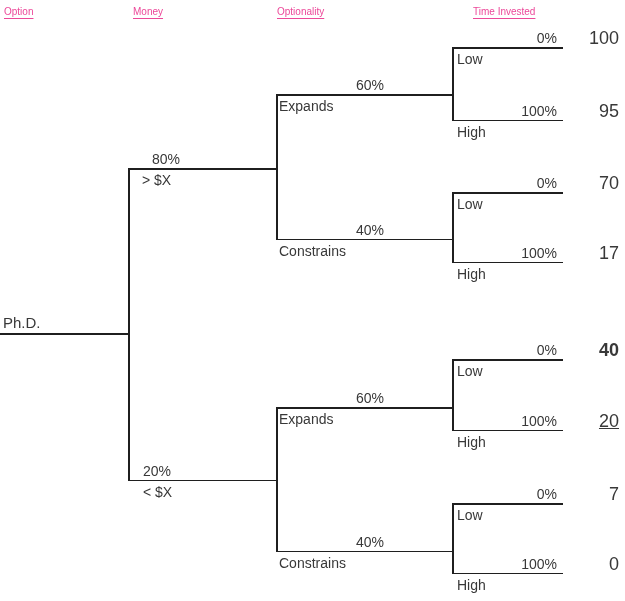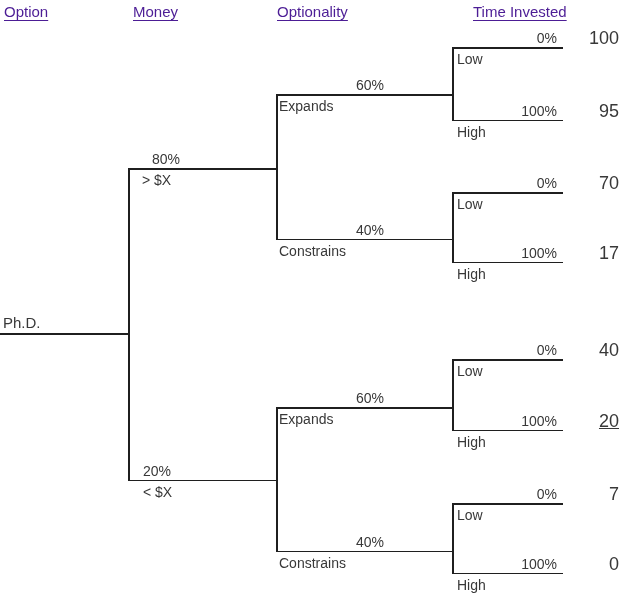--- a/index.html
+++ b/index.html
@@ -11,25 +11,25 @@
     position: relative;
     width: 625px;
     height: 601px;
     background: #ffffff;
     font-family: "Liberation Sans", sans-serif;
     color: #383838;
     overflow: hidden;
   }
   .hdr {
     position: absolute;
-    font-size: 15px;
+    font-size: 10px;
     line-height: 16px;
     text-decoration: underline;
     text-underline-offset: 3px;
-    color: #4c1d95;
+    color: #ec4899;
     white-space: nowrap;
   }
   .lbl {
     position: absolute;
     font-size: 14px;
     line-height: 15px;
     color: #383838;
     white-space: nowrap;
   }
   .pct-right {
@@ -111,21 +111,21 @@
   <span class="val" style="top:176px;">70</span>
   <div class="hline" style="left:452px; top:261.5px; width:111px;"></div>
   <span class="lbl pct-right" style="left:477px; top:246px;">100%</span>
   <span class="lbl" style="left:457px; top:267px;">High</span>
   <span class="val" style="top:246px;">17</span>
 
   <div class="vline" style="left:452px; top:359px; height:72px;"></div>
   <div class="hline" style="left:452px; top:359px; width:111px;"></div>
   <span class="lbl pct-right" style="left:477px; top:343px;">0%</span>
   <span class="lbl" style="left:457px; top:364px;">Low</span>
-  <span class="val" style="top:343px;">40</span>
+  <span class="val" style="top:343px;font-weight:bold;">40</span>
   <div class="hline" style="left:452px; top:429.5px; width:111px;"></div>
   <span class="lbl pct-right" style="left:477px; top:414px;">100%</span>
   <span class="lbl" style="left:457px; top:435px;">High</span>
   <span class="val" style="top:414px;text-decoration:underline;">20</span>
 
   <div class="vline" style="left:452px; top:503px; height:71px;"></div>
   <div class="hline" style="left:452px; top:503px; width:111px;"></div>
   <span class="lbl pct-right" style="left:477px; top:487px;">0%</span>
   <span class="lbl" style="left:457px; top:508px;">Low</span>
   <span class="val" style="top:487px;">7</span>

